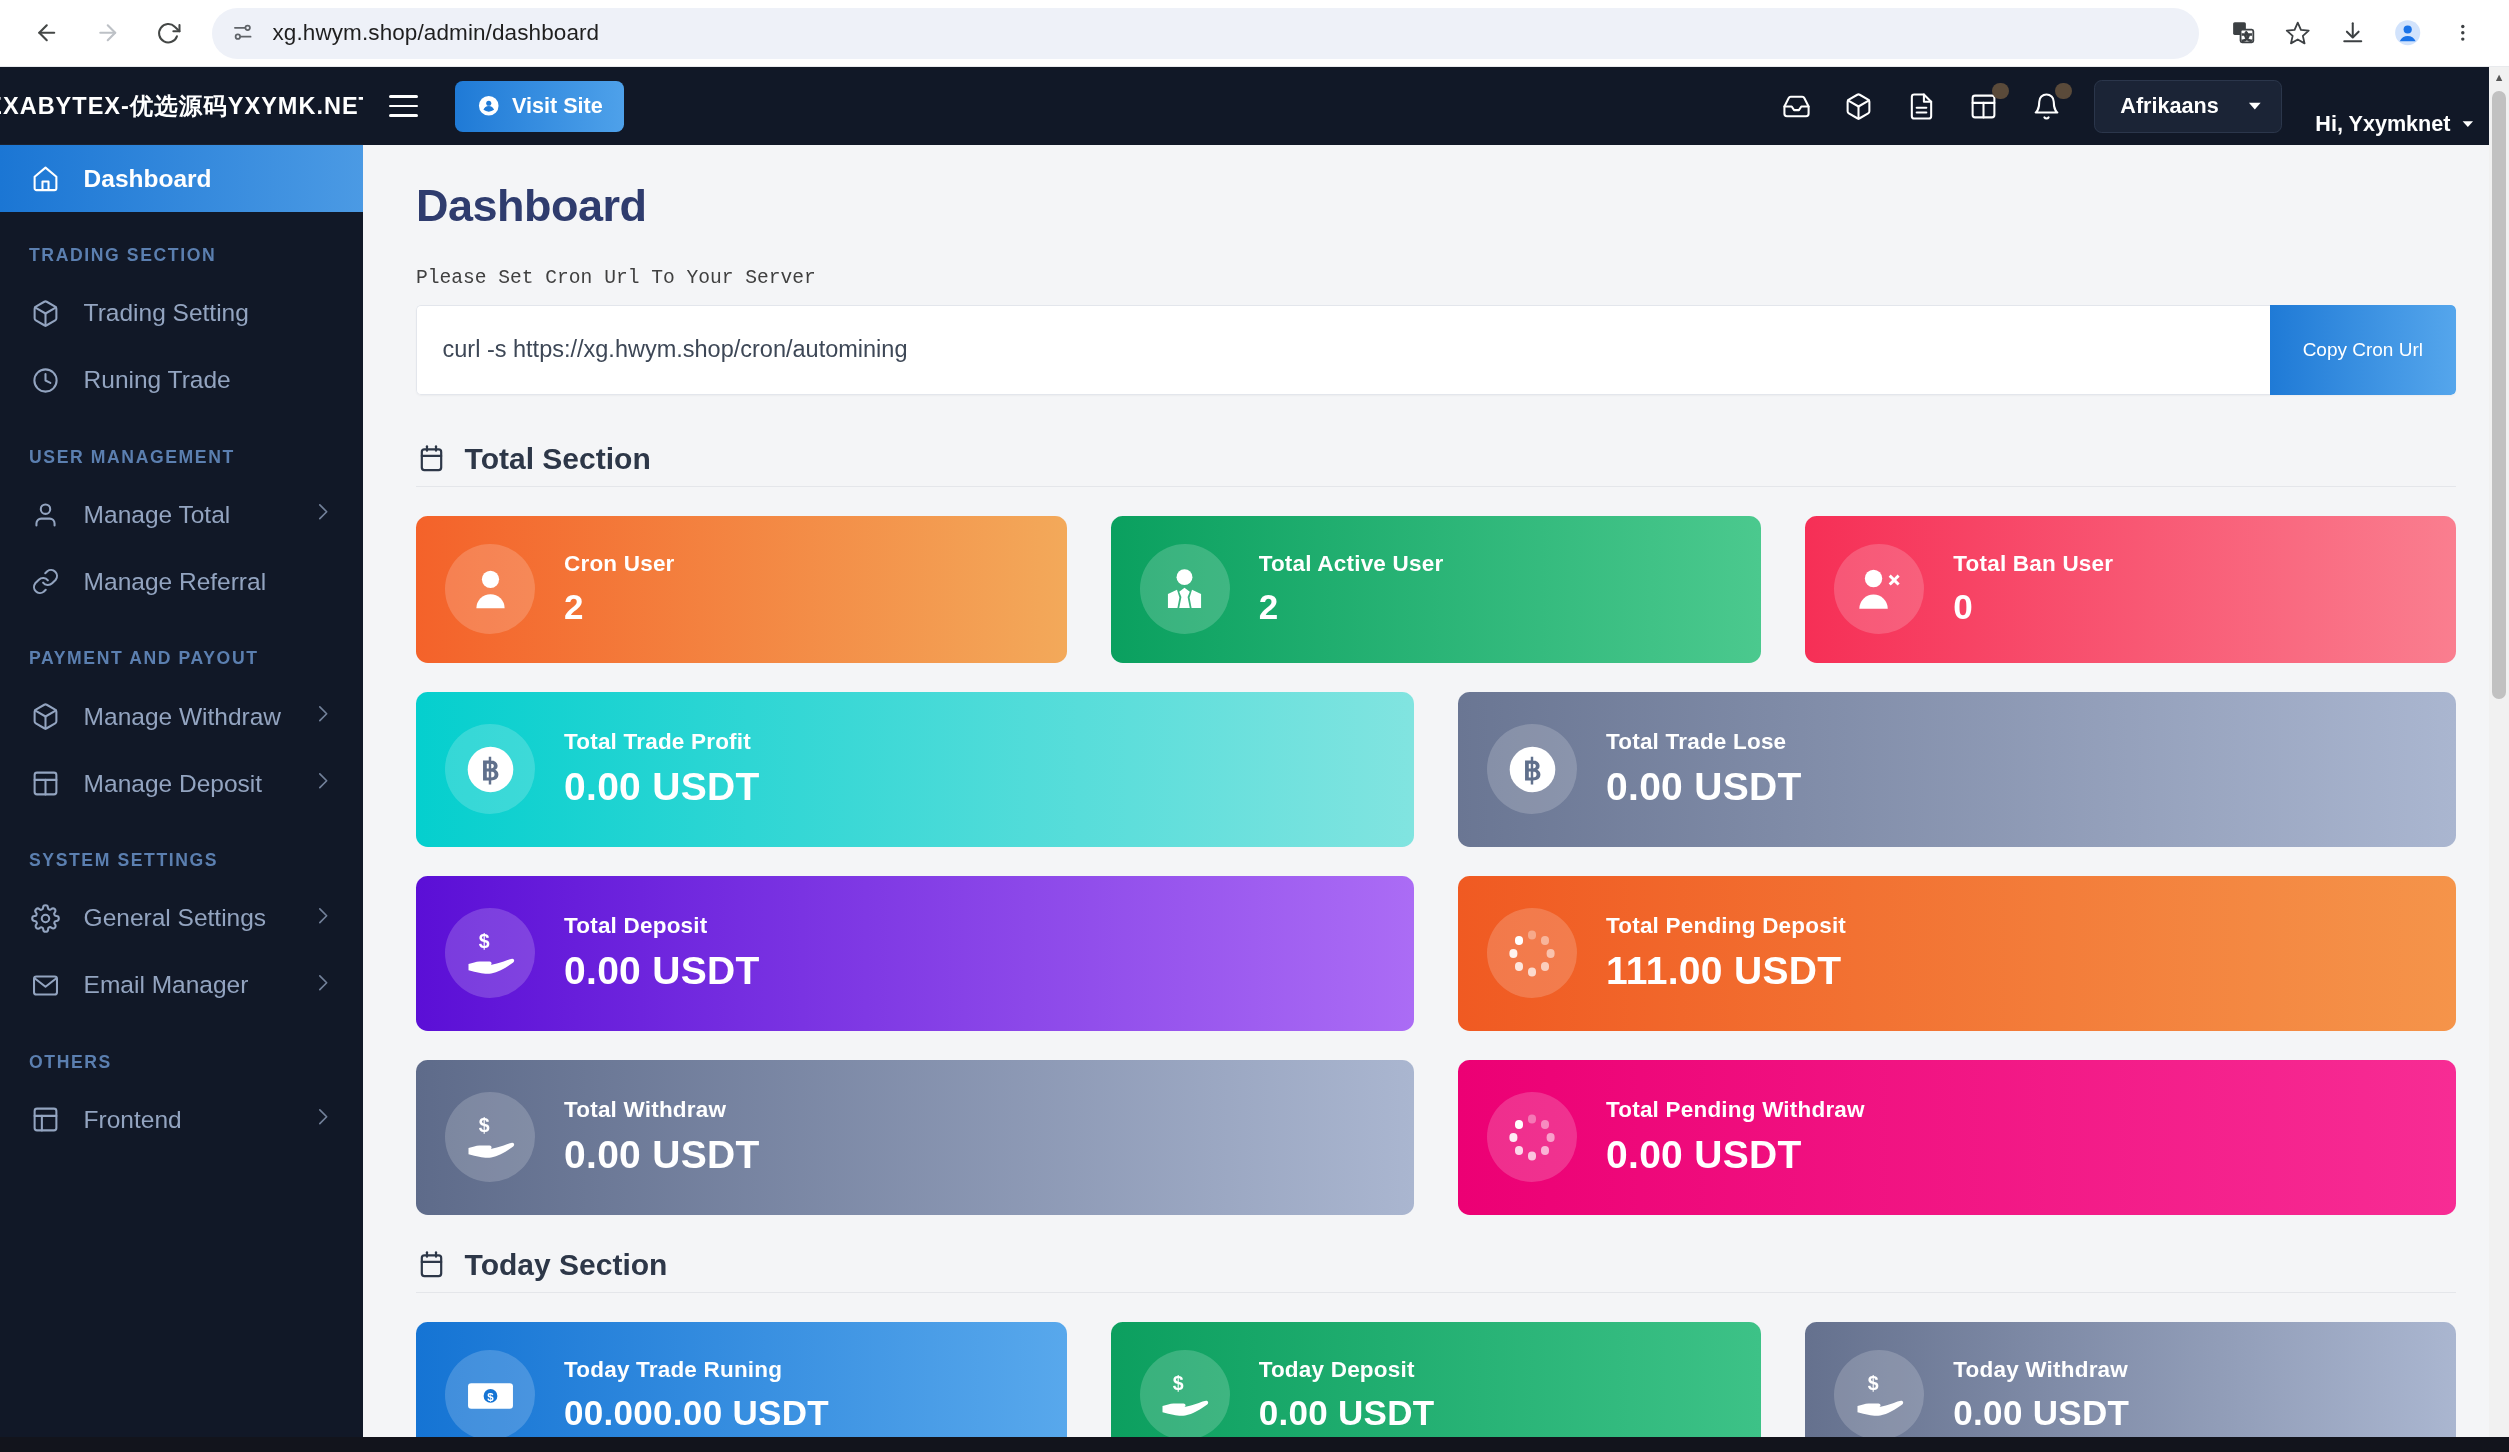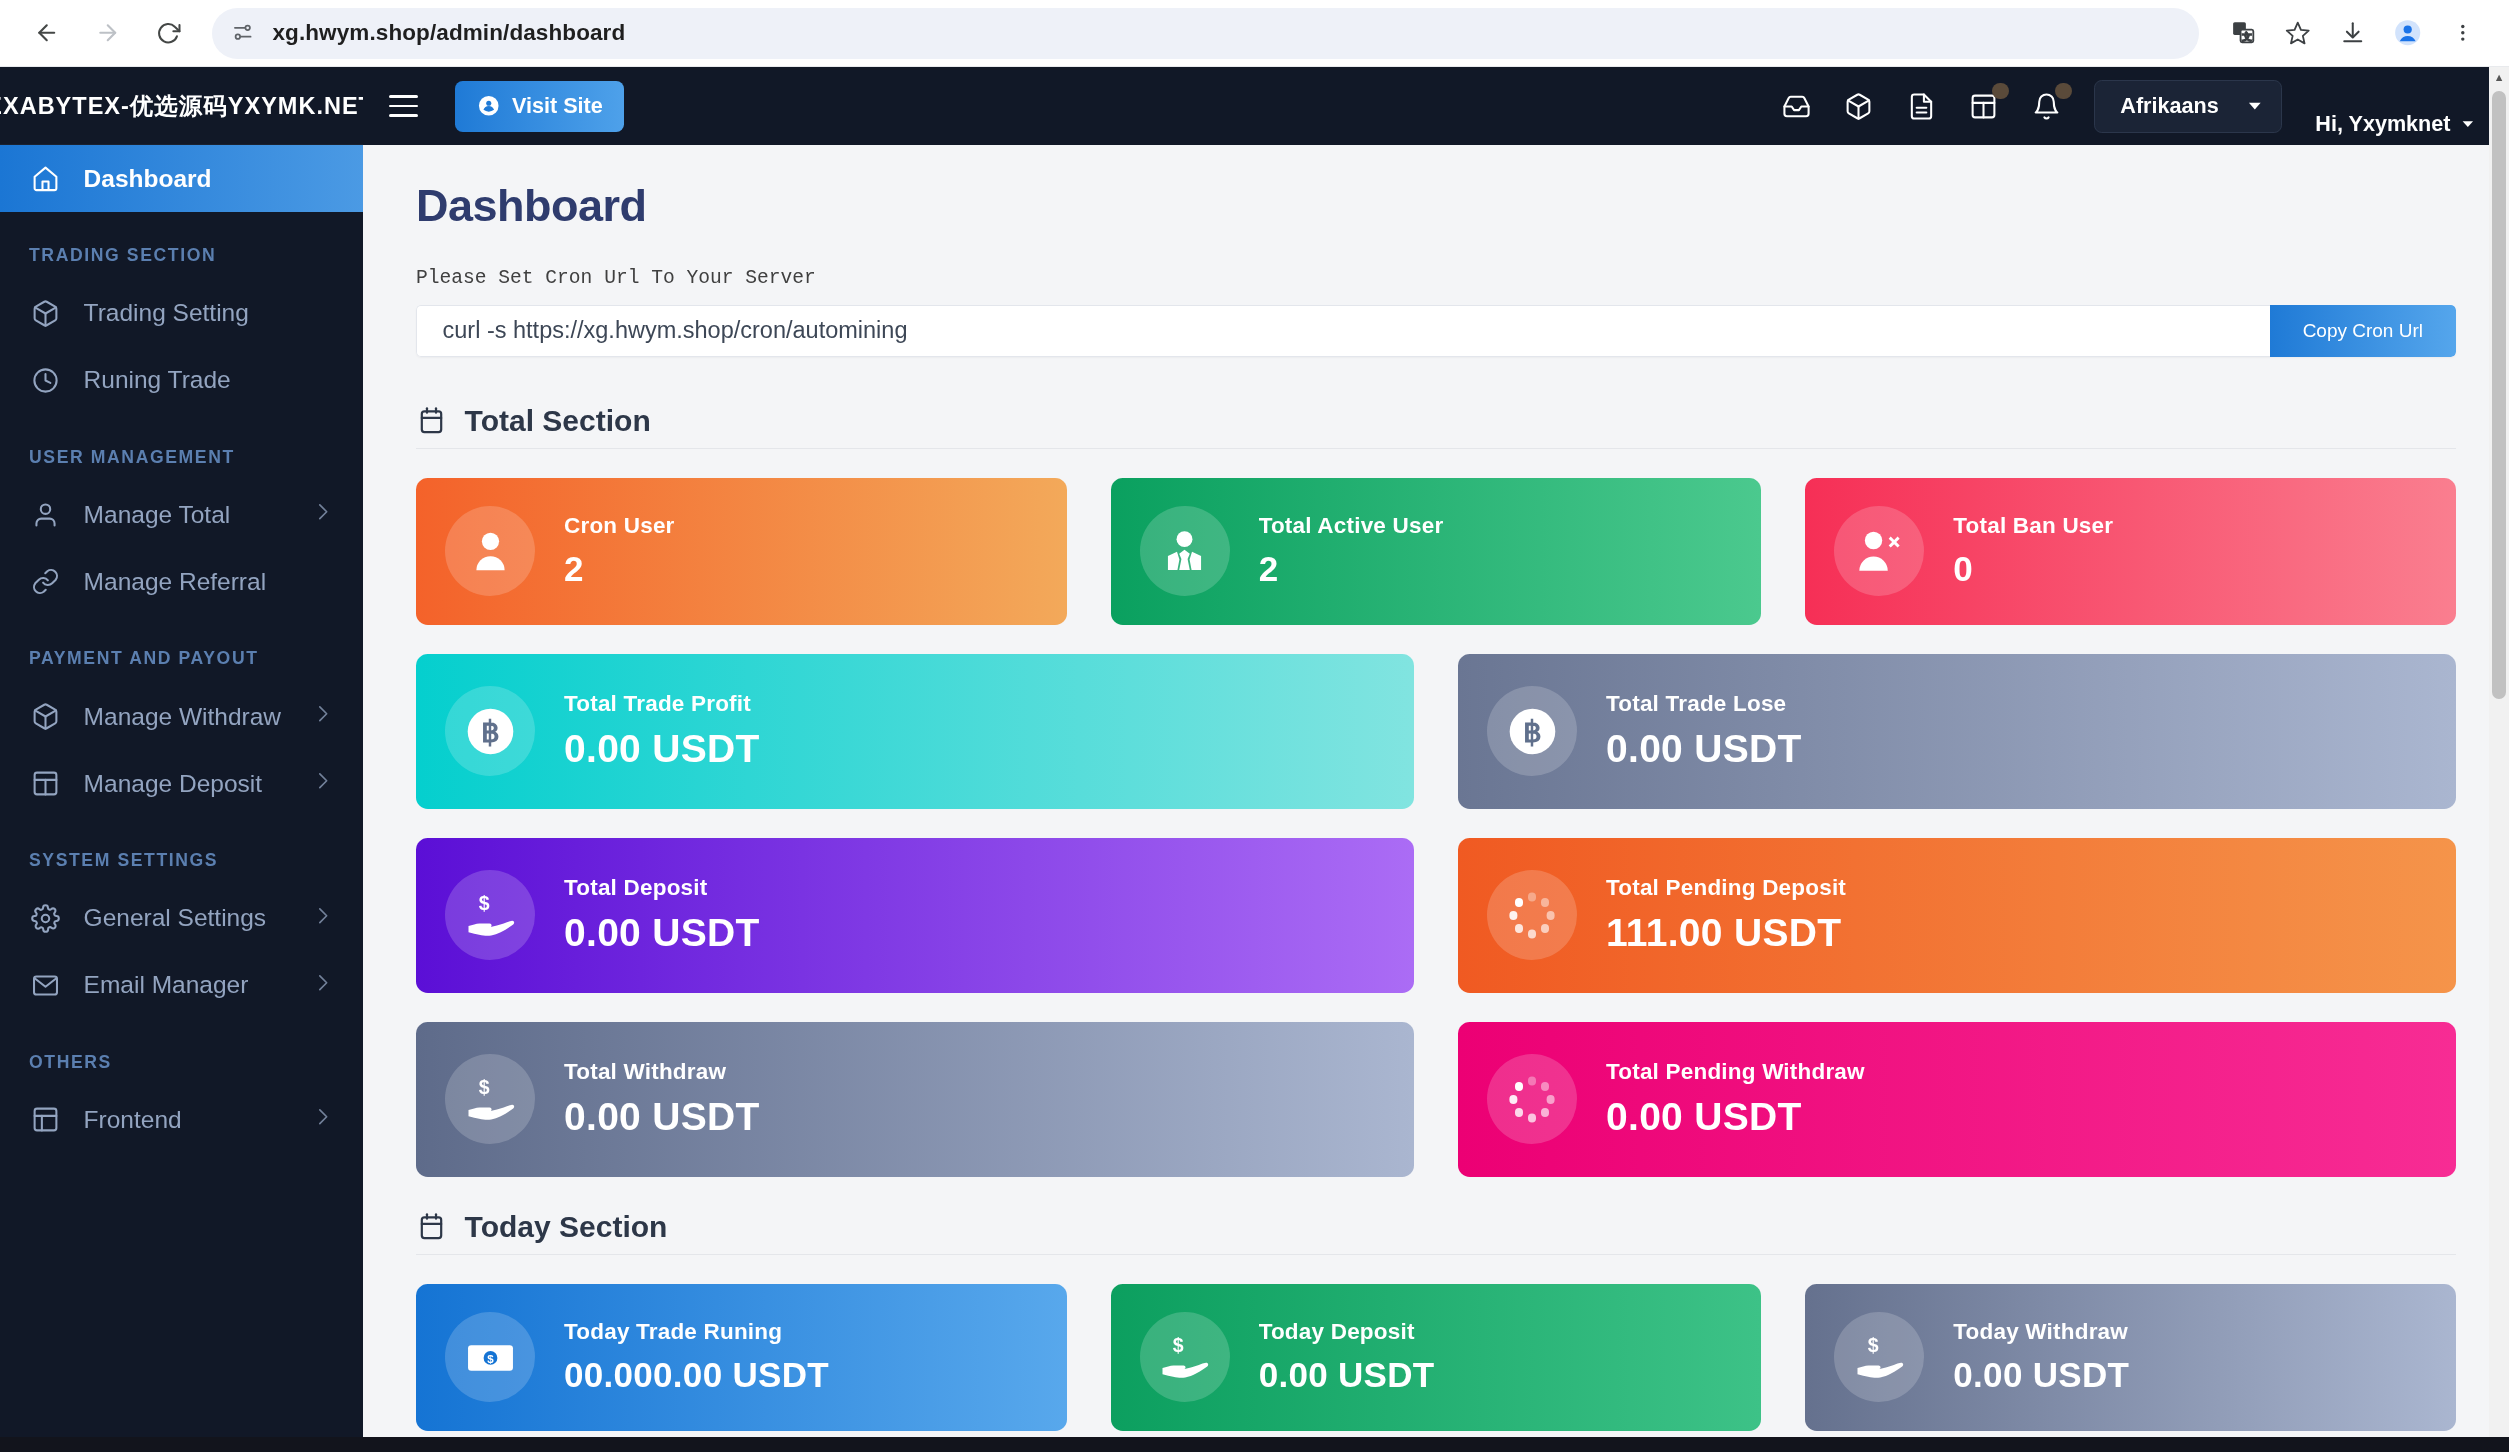--- a/index.html
+++ b/index.html
@@ -37,21 +37,20 @@
     padding: 0 19.6px;
     gap: 17.6px;
     margin-left: 7.8px;
     margin-right: 9.8px;
   }
   .omnibox .url {
     font-size: 22.5px;
     color: #1f1f1f;
     letter-spacing: 0.1px;
     white-space: nowrap;
-    font-weight: bold;
   }
   .chrome-right { display: flex; align-items: center; gap: 5.9px; flex: 0 0 auto; }
   .chrome-right .nav-btn { width: 49px; height: 49px; }
 
   
   .app {
     display: flex;
     height: calc(1453px - 67px);
     width: 2509px;
     position: relative;
@@ -182,21 +181,21 @@
     margin-bottom: 35px;
   }
   .cron-label {
     font-family: "Liberation Mono", monospace;
     font-size: 19.6px;
     color: #404040;
     margin-bottom: 15.7px;
   }
   .cron-row {
     display: flex;
-    height: 52px;
+    height: 90px;
     margin-bottom: 47px;
     border-radius: 4.9px;
     overflow: hidden;
     box-shadow: 0 1px 2px rgba(0,0,0,0.04);
   }
   .cron-input {
     flex: 1 1 auto;
     background: #ffffff;
     border: 1px solid #e3e6ec;
     border-right: none;

